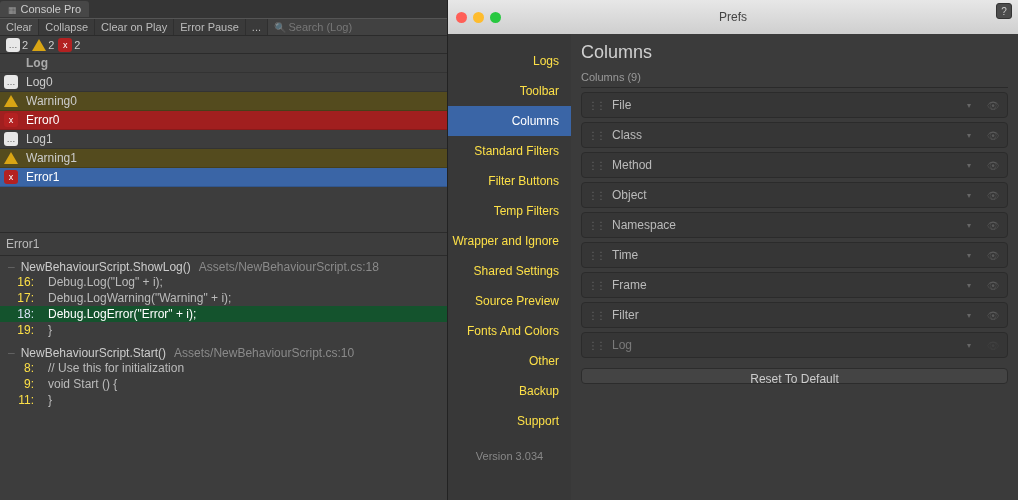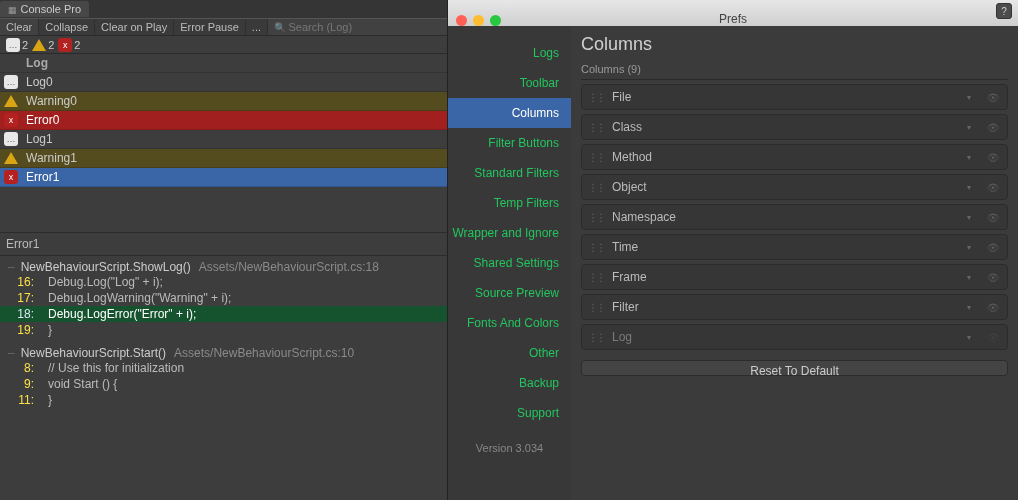--- a/index.html
+++ b/index.html
@@ -39,29 +39,29 @@
   .frame { padding: 4px 0; }
   .ftitle { color: #ccc; padding: 0 8px; }
   .ftitle .path { color: #8a8a8a; margin-left: 8px; }
   .ftitle::before { content: "–"; color: #666; margin-right: 6px; }
   .codeline { padding: 0 2px 0 6px; color: #bbb; font-size: 12px; height: 16px; display: flex; align-items: center;}
   .codeline .ln { width: 28px; text-align: right; color: #fde047; margin-right: 14px; }
   .codeline.sel { background: #14532d; color: #fff; }
   .codeline.sel .ln { color: #d9e4f5; }
 
   
-  .titlebar { height: 26px; background: linear-gradient(#e7e7e7,#cfcfcf); display: flex; align-items: flex-end; position: relative; color: #444; font-size: 12px; }
+  .titlebar { height: 34px; background: linear-gradient(#e7e7e7,#cfcfcf); display: flex; align-items: center; position: relative; color: #444; font-size: 12px; }
   .dots { display: flex; gap: 6px; margin-left: 8px; }
   .dot { width: 11px; height: 11px; border-radius: 50%; }
   .d-r { background: #ff5f57; } .d-y { background: #febc2e; } .d-g { background: #28c840; }
   .titlebar .tlabel { position: absolute; left: 0; right: 0; text-align: center; }
   .help-btn { position: absolute; right: 6px; top: 3px; width: 16px; height: 16px; background: #4c4c4c; color: #ccc; border-radius: 3px; display: flex; align-items: center; justify-content: center; font-size: 10px; cursor: pointer; border:1px solid #333;}
   .prefs-body { flex: 1; display: flex; background: #3b3b3b; }
   .sidebar { width: 123px; background: #383838; padding-top: 12px; }
-  .sitem { height: 30px; display: flex; align-items: center; justify-content: flex-end; padding-right: 12px; font-size: 12px; color: #22c55e; cursor: pointer; }
+  .sitem { height: 30px; display: flex; align-items: center; justify-content: flex-end; padding-right: 12px; font-size: 12px; color: #fde047; cursor: pointer; }
   .sitem.selected { background: #3a65a6; color: #fff; }
   .version { text-align: center; color: #888; font-size: 11px; margin-top: 14px;}
 
   .main { flex: 1; padding: 8px 10px 8px 10px; position: relative;}
   .mtitle { font-size: 18px; color: #d0d0d0; margin-bottom: 8px; }
   .subhead { font-size: 11px; color: #999; border-bottom: 1px solid #2a2a2a; padding-bottom: 4px; margin-bottom: 4px;}
   .col-row { display: flex; align-items: center; height: 26px; background: #363636; border: 1px solid #2b2b2b; border-radius: 4px; margin-bottom: 4px; padding: 0 6px; }
   .grip { color: #666; font-size: 10px; letter-spacing: -2px; margin-right: 8px; cursor: grab; }
   .col-label { flex: 1; color: #bbb; font-size: 12px; }
   .dd { width: 10px; color: #666; font-size: 8px; margin: 0 8px; }
@@ -192,22 +192,22 @@
         <div class="dot d-g"></div>
       </div>
       <div class="tlabel">Prefs</div>
       <div class="help-btn">?</div>
     </div>
     <div class="prefs-body">
       <div class="sidebar" id="sidebar">
           <div class="sitem">Logs</div>
           <div class="sitem">Toolbar</div>
           <div class="sitem selected">Columns</div>
+          <div class="sitem">Standard Filters</div>
           <div class="sitem">Filter Buttons</div>
-          <div class="sitem">Standard Filters</div>
           <div class="sitem">Temp Filters</div>
           <div class="sitem">Wrapper and Ignore</div>
           <div class="sitem">Shared Settings</div>
           <div class="sitem">Source Preview</div>
           <div class="sitem">Fonts And Colors</div>
           <div class="sitem">Other</div>
           <div class="sitem">Backup</div>
           <div class="sitem">Support</div>
           <div class="version">Version 3.034</div>
         </div>

